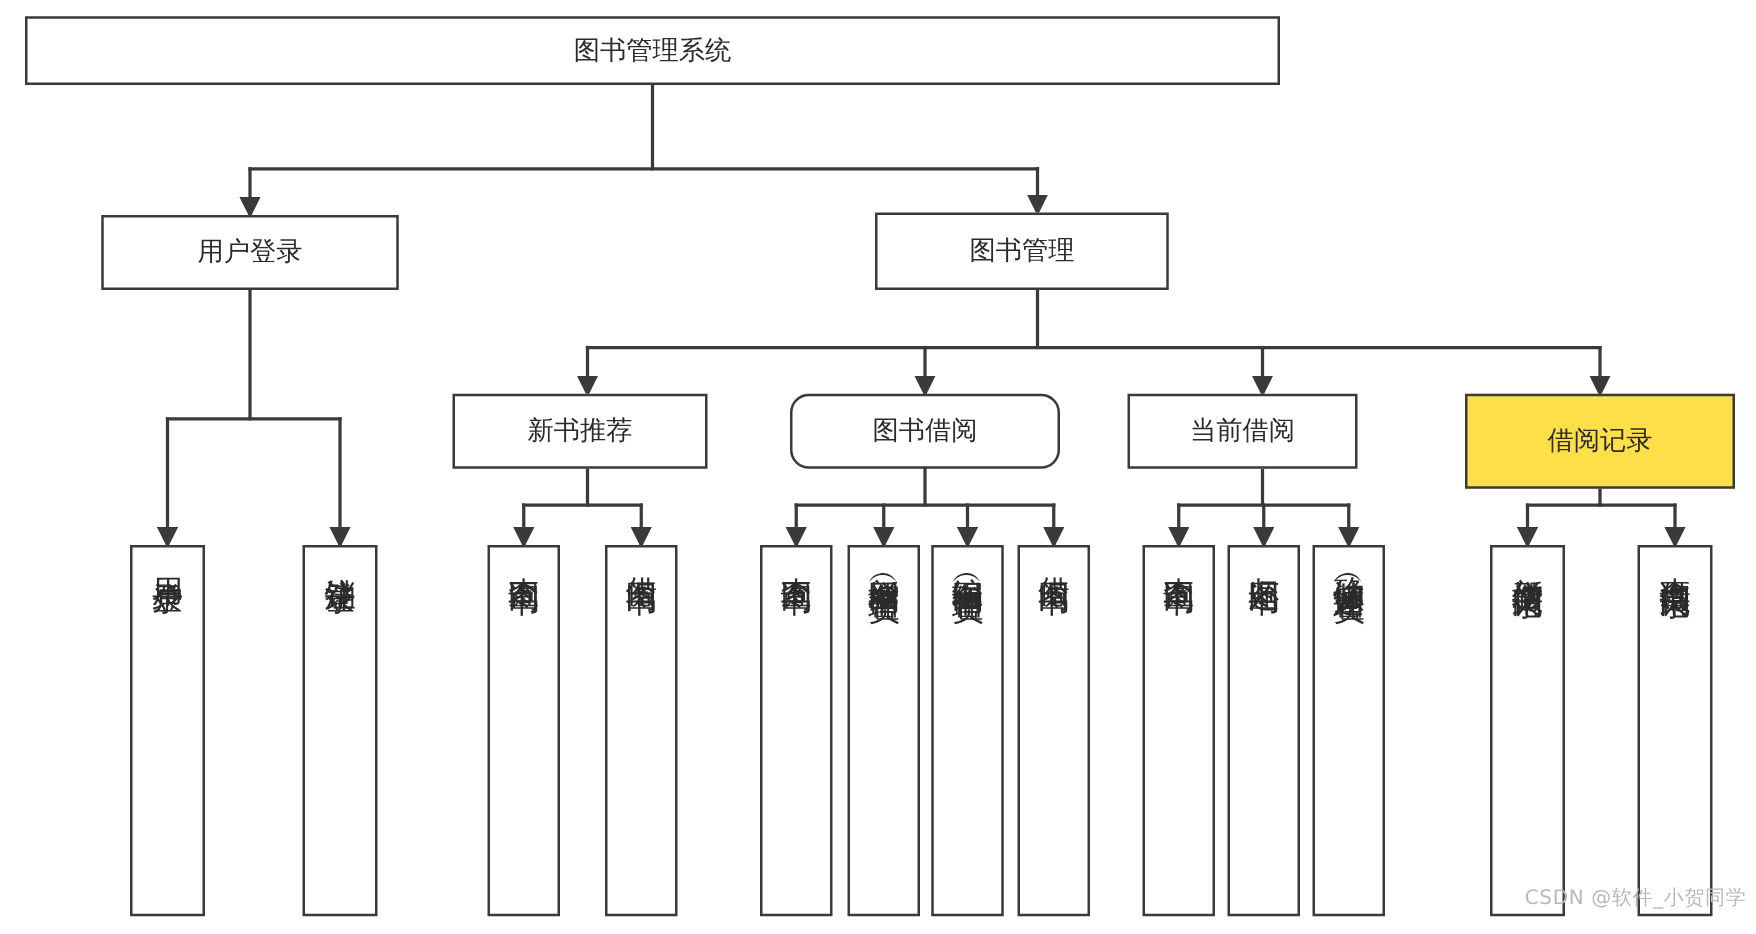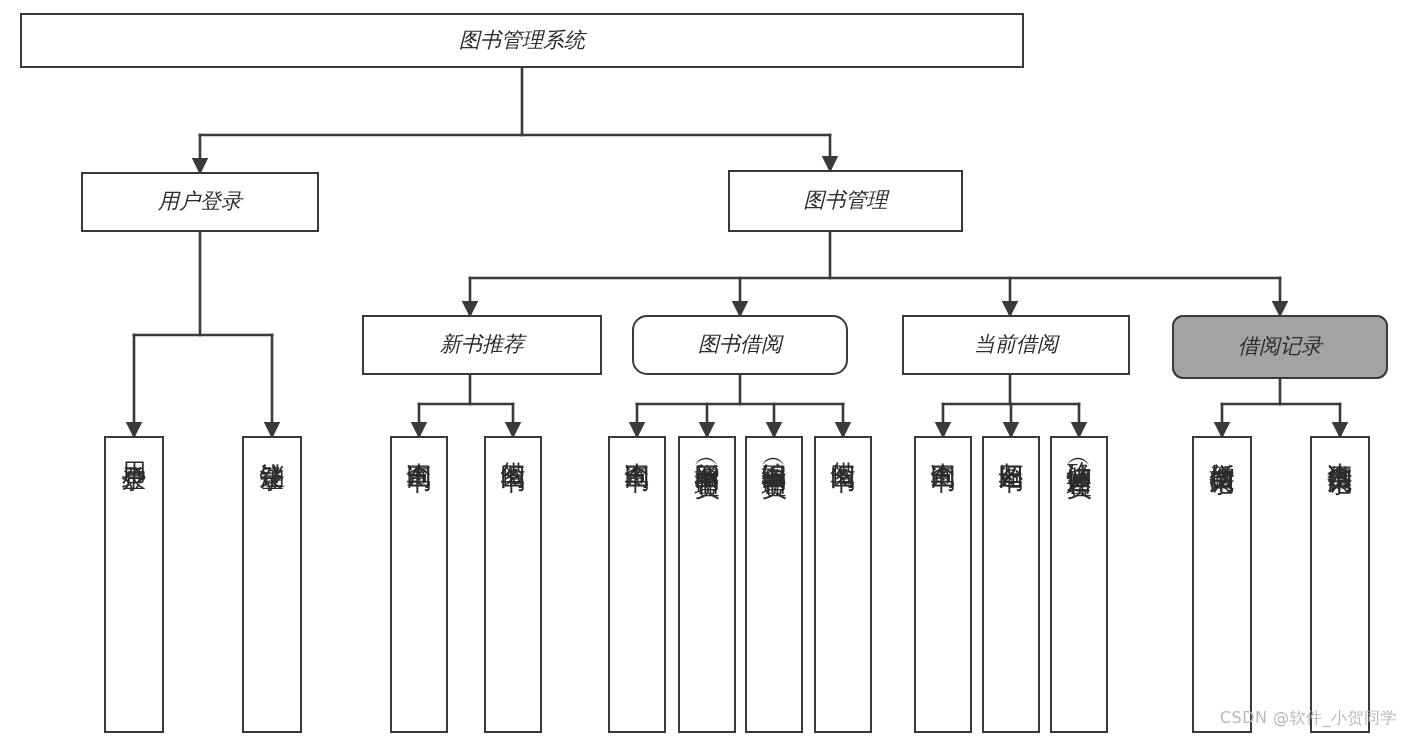--- a/index.html
+++ b/index.html
@@ -39,21 +39,20 @@
   }
   .node-label {
     color: #2b2b2b;
     text-align: center;
     line-height: 1.12;
     white-space: nowrap;
   }
   
   .node.horiz .node-label {
     font-size: 21px;
-    font-style: italic;
   }
   
   .node.leaf {
     align-items: flex-start;
     justify-content: center;
     padding-top: 4px;
   }
   .node.leaf .node-label {
     writing-mode: vertical-rl;
     text-orientation: upright;
@@ -128,34 +127,34 @@
     </g>
   </svg>
 
   <div class="node horiz" style="left: 20px; top: 13px; width: 1004px; height: 55px; border-color: rgb(58, 58, 58); background: rgb(255, 255, 255);">
     <span class="node-label" style="color: rgb(43, 43, 43);">图书管理系统</span>
   </div>
 
   <div class="node horiz" style="left: 81px; top: 172px; width: 238px; height: 60px; border-color: rgb(58, 58, 58); background: rgb(255, 255, 255);">
     <span class="node-label" style="color: rgb(43, 43, 43);">用户登录</span>
   </div>
-  <div class="node horiz" style="left: 728px; top: 170px; width: 235px; height: 62px; border-color: rgb(58, 58, 58); background: rgb(255, 255, 255);">
+  <div class="node horiz" style="left: 700px; top: 170px; width: 235px; height: 62px; border-color: rgb(58, 58, 58); background: rgb(255, 255, 255);">
     <span class="node-label" style="color: rgb(43, 43, 43);">图书管理</span>
   </div>
 
-  <div class="node horiz" style="left: 362px; top: 315px; width: 240px; height: 60px; border-color: rgb(58, 58, 58); background: rgb(255, 255, 255);">
+  <div class="node horiz" style="left: 362px; top: 315px; width: 204px; height: 60px; border-color: rgb(58, 58, 58); background: rgb(255, 255, 255);">
     <span class="node-label" style="color: rgb(43, 43, 43);">新书推荐</span>
   </div>
   <div class="node horiz" style="left: 632px; top: 315px; width: 216px; height: 60px; border-color: rgb(58, 58, 58); background: rgb(255, 255, 255); border-radius: 15px;">
     <span class="node-label" style="color: rgb(43, 43, 43);">图书借阅</span>
   </div>
-  <div class="node horiz" style="left: 902px; top: 315px; width: 228px; height: 60px; border-color: rgb(58, 58, 58); background: rgb(255, 255, 255);">
+  <div class="node horiz" style="left: 902px; top: 315px; width: 184px; height: 60px; border-color: rgb(58, 58, 58); background: rgb(255, 255, 255);">
     <span class="node-label" style="color: rgb(43, 43, 43);">当前借阅</span>
   </div>
-  <div class="node horiz" style="left: 1172px; top: 315px; width: 216px; height: 64px; border-color: rgb(58, 58, 58); background: #a3a3a3; border-radius: 11px;">
+  <div class="node horiz" style="left: 1172px; top: 315px; width: 216px; height: 76px; border-color: rgb(58, 58, 58); background: #fde047;">
     <span class="node-label" style="color: rgb(43, 43, 43);">借阅记录</span>
   </div>
 
   <div class="node leaf" style="left: 104px; top: 436px; width: 60px; height: 297px; border-color: rgb(58, 58, 58); background: rgb(255, 255, 255);">
     <span class="node-label" style="color: rgb(43, 43, 43);">用户登录</span>
   </div>
   <div class="node leaf" style="left: 242px; top: 436px; width: 60px; height: 297px; border-color: rgb(58, 58, 58); background: rgb(255, 255, 255);">
     <span class="node-label" style="color: rgb(43, 43, 43);">注销登录</span>
   </div>
   <div class="node leaf" style="left: 390px; top: 436px; width: 58px; height: 297px; border-color: rgb(58, 58, 58); background: rgb(255, 255, 255);">

